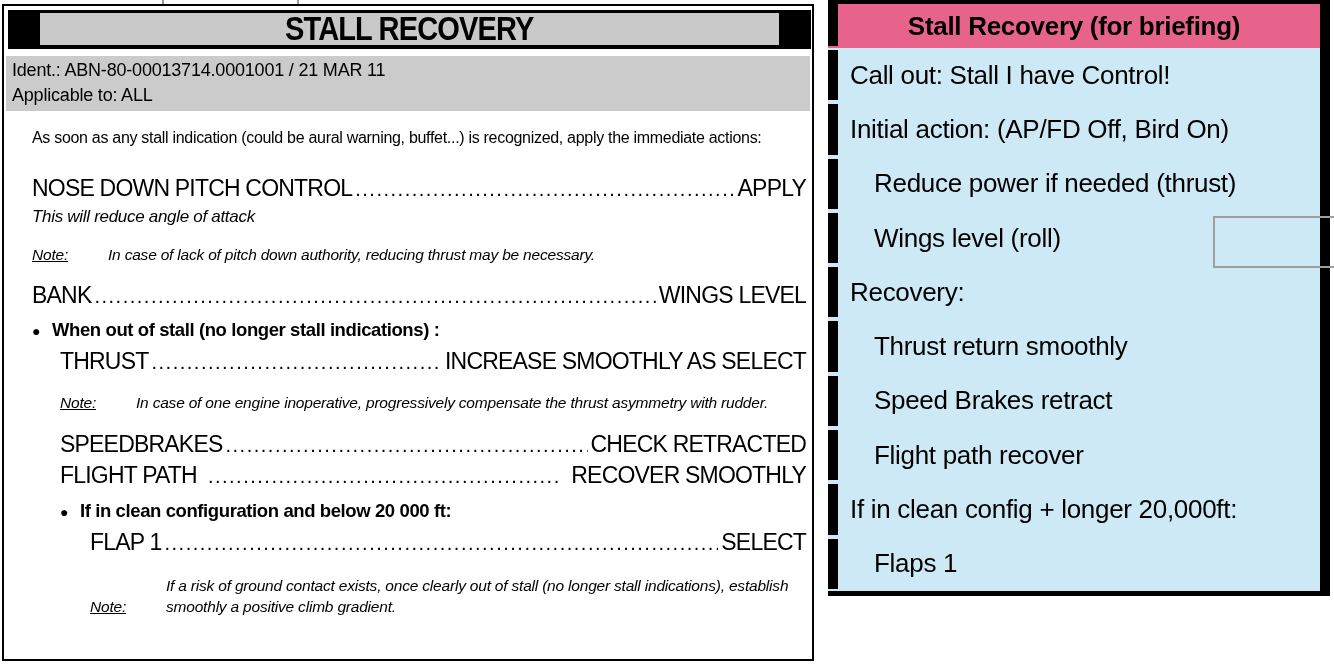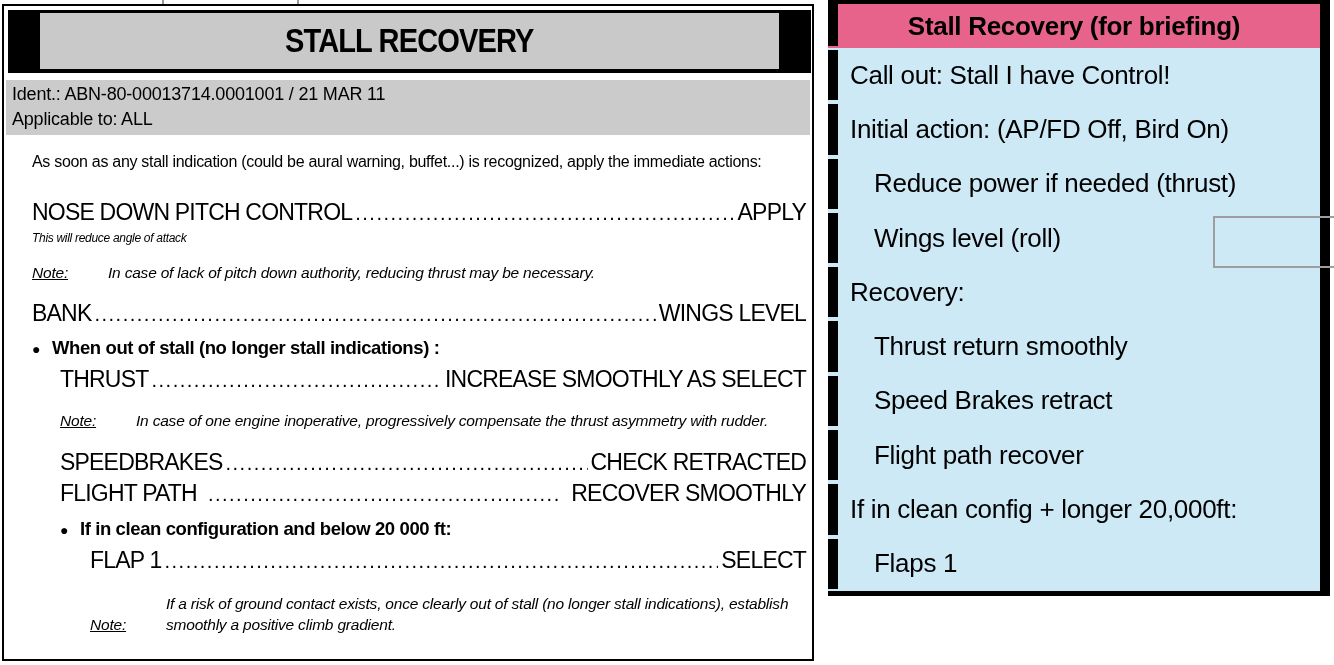--- a/index.html
+++ b/index.html
@@ -17,21 +17,21 @@
 
   
   .tick{position:absolute;top:0;width:2px;height:5px;background:#999;}
 
   
   .doc{
     position:absolute;left:2px;top:4px;width:812px;height:657px;
     border:2px solid #000;background:#fff;
   }
   .doc-header-band{
-    margin:4px 1px 0 4px;height:63px;background:#000;position:relative;text-align:right;
+    margin:4px 1px 0 4px;height:39px;background:#000;position:relative;text-align:right;
   }
   .doc-title-box{
     position:absolute;left:32px;right:32px;top:3px;bottom:4px;background:var(--band-gray);
     display:flex;align-items:center;justify-content:center;
   }
   .doc-title{
     font-weight:bold;font-size:33px;letter-spacing:-1px;
     transform:scaleX(0.88);white-space:nowrap;
   }
   .doc-ident-band{
@@ -43,21 +43,21 @@
   .action-line{
     display:flex;align-items:baseline;font-size:23px;letter-spacing:-0.8px;
     line-height:1.2;white-space:nowrap;
   }
   .action-label,.action-value{white-space:nowrap;}
   .leader{flex:1 1 0;overflow:hidden;white-space:nowrap;margin:0 3px;min-width:10px;}
   .leader::after{
     content:"......................................................................................................................................................................................................";
     letter-spacing:1.5px;font-size:20px;
   }
-  .comment-line{font-style:italic;font-size:12px;letter-spacing:-0.3px;}
+  .comment-line{font-style:italic;font-size:17px;letter-spacing:-0.3px;}
   .note-row{display:flex;font-style:italic;font-size:15.5px;line-height:1.38;letter-spacing:-0.2px;}
   .note-label{flex:0 0 76px;text-decoration:underline;}
   .note-text{flex:1;max-width:648px;}
   .bullet-row{display:flex;align-items:baseline;font-weight:bold;font-size:18.5px;letter-spacing:-0.4px;}
   .bullet-dot{flex:0 0 20px;font-size:14px;line-height:1;}
   .ind1{margin-left:28px;}
   .ind2{margin-left:58px;align-items:flex-end;}
   .mt3{margin-top:3px;gap:8px;}.mt5{margin-top:5px;}.mt7{margin-top:7px;}
   .mt9{margin-top:26px;justify-content:flex-end;}.mt10{margin-top:10px;}.mt11{margin-top:11px;}
   .mt16{margin-top:16px;}.mt17{margin-top:17px;}.mt18{margin-top:18px;}

